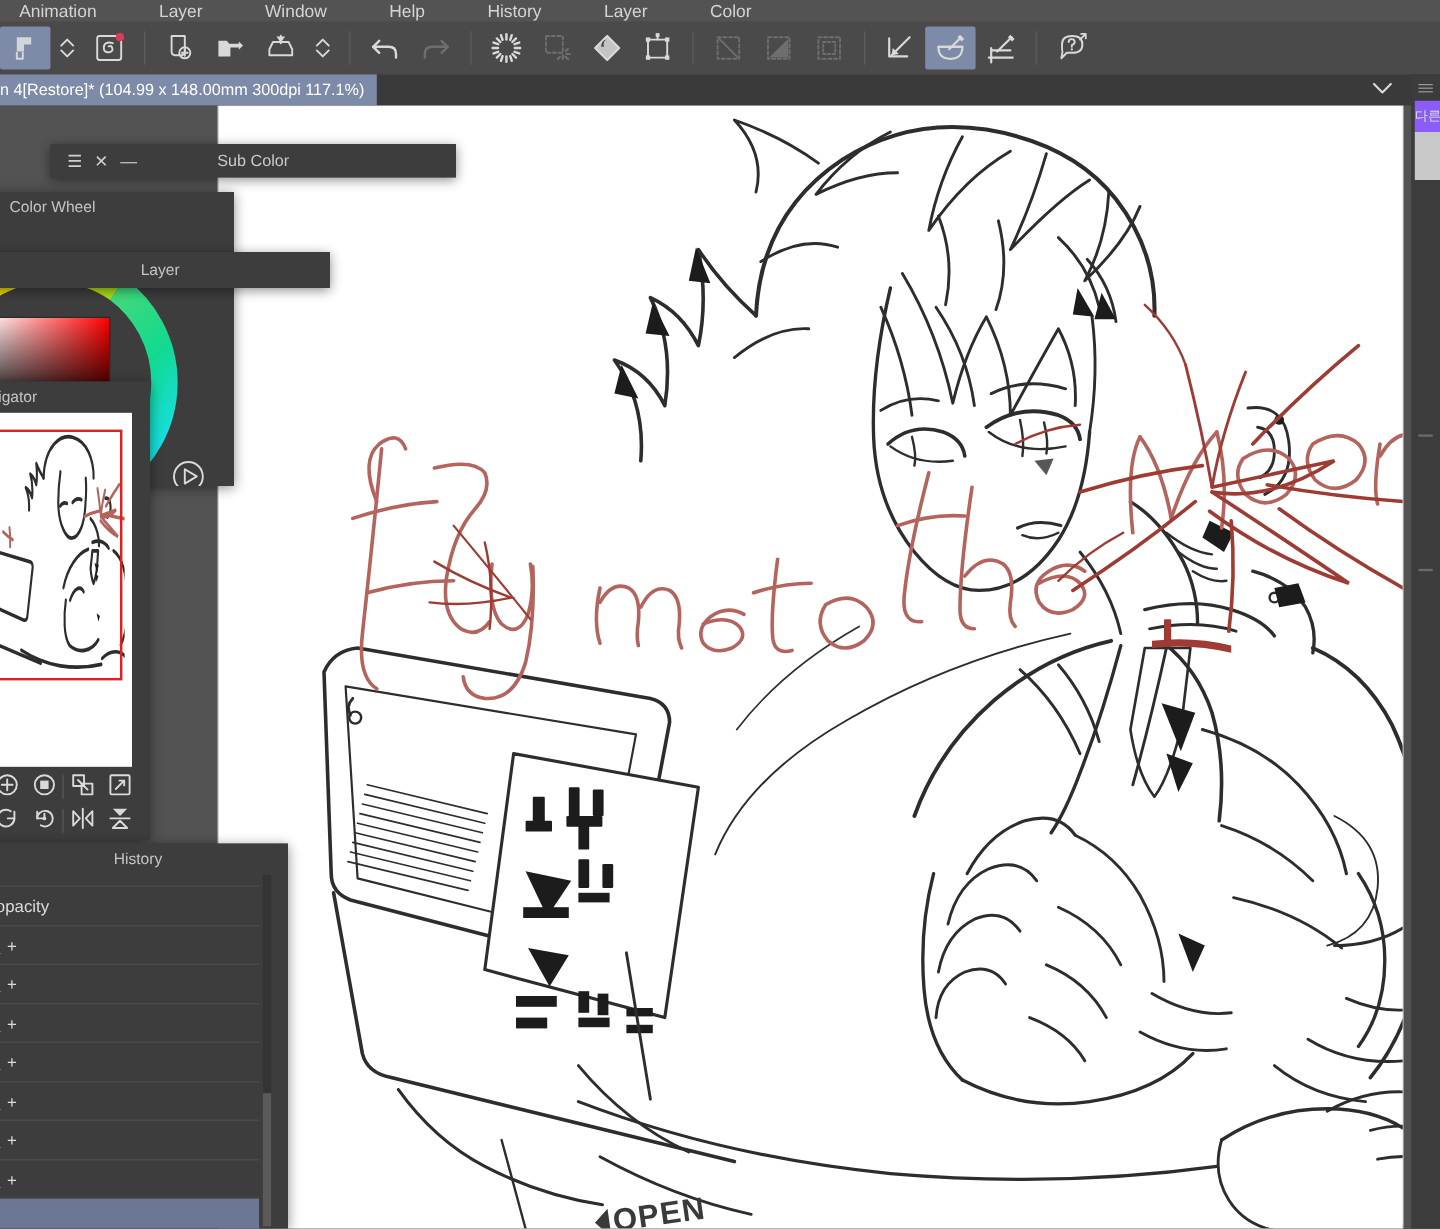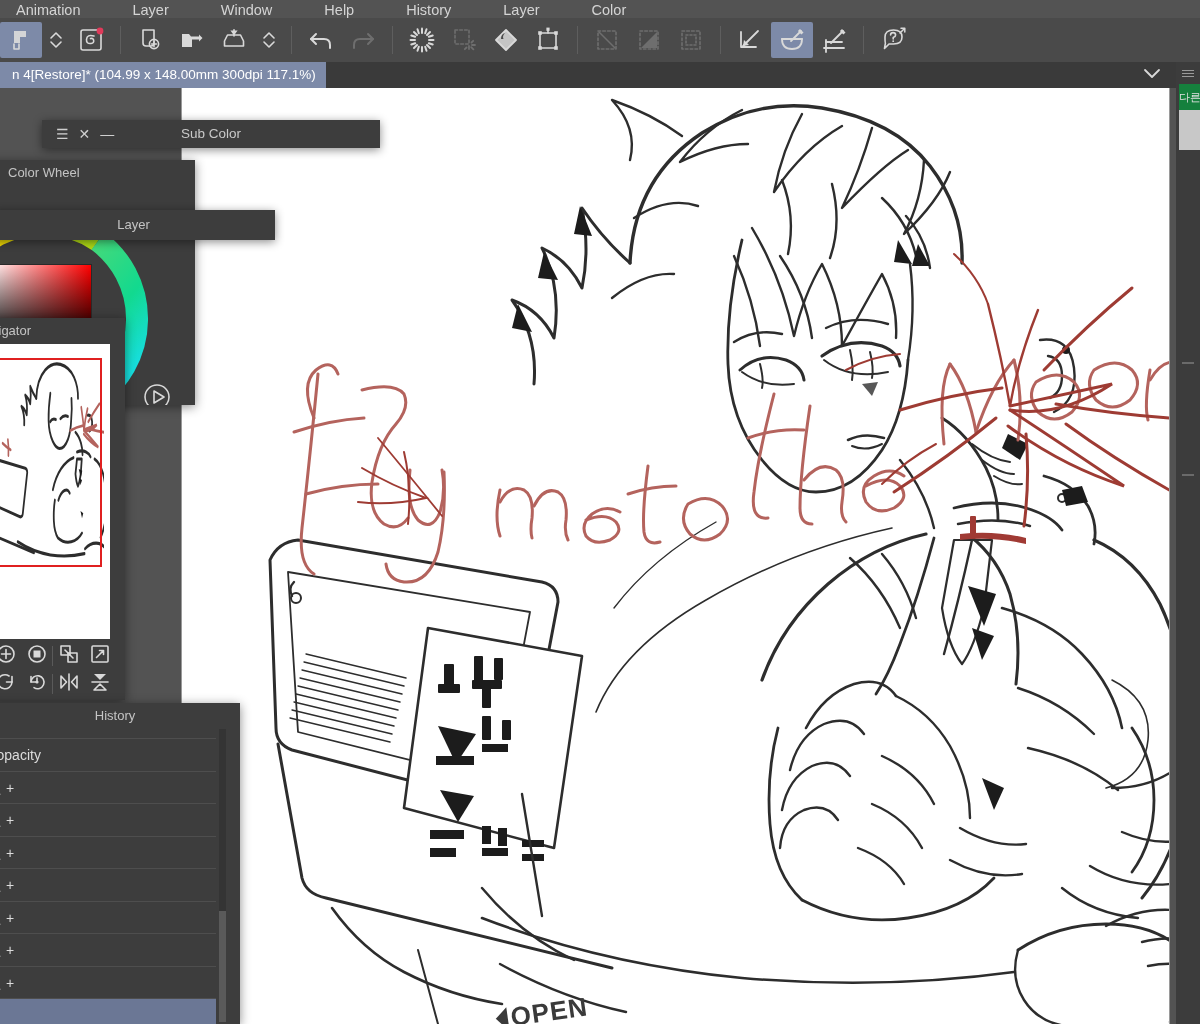--- a/index.html
+++ b/index.html
@@ -51,21 +51,21 @@
 
   
   #tabbar {
     position: absolute; left: 0; top: 62px; width: 1200px; height: 26px;
     background: #3a3a3a;
   }
   #doc-tab {
     position: absolute; left: 0; top: 0; height: 26px;
     background: #7d8aa8; color: #ffffff;
     font-size: 13.5px; line-height: 26px;
-    padding: 0 10px 0 12px; white-space: nowrap;
+    padding: 0 10px 0 0; white-space: nowrap;
     max-width: 342px; overflow: hidden;
   }
   #tab-overflow {
     position: absolute; right: 28px; top: 0; width: 40px; height: 26px;
     display: flex; align-items: center; justify-content: center;
   }
 
   
   #canvas-area {
     position: absolute; left: 0; top: 88px; width: 1176px; height: 936px;
@@ -88,21 +88,21 @@
   #right-grip {
     position: absolute; right: 0; top: 0px; width: 24px; height: 22px;
     display: flex; align-items: center; justify-content: center;
   }
   .grip-lines { width: 12px; }
   .grip-lines i {
     display: block; height: 1px; background: #9a9a9a; margin: 2px 0;
   }
   #right-vtab {
     position: absolute; left: 3px; top: 22px; width: 21px; height: 26px;
-    background: #15803d; color: #e0e0e0;
+    background: #8b5cf6; color: #e0e0e0;
     font-size: 11px; line-height: 26px; text-align: center;
     overflow: hidden; white-space: nowrap;
   }
   #right-vtab-body {
     position: absolute; left: 3px; top: 48px; width: 21px; height: 40px;
     background: #c8c8c8;
   }
   .strip-tick {
     position: absolute; left: 6px; width: 12px; height: 2px; background: #6a6a6a;
   }

